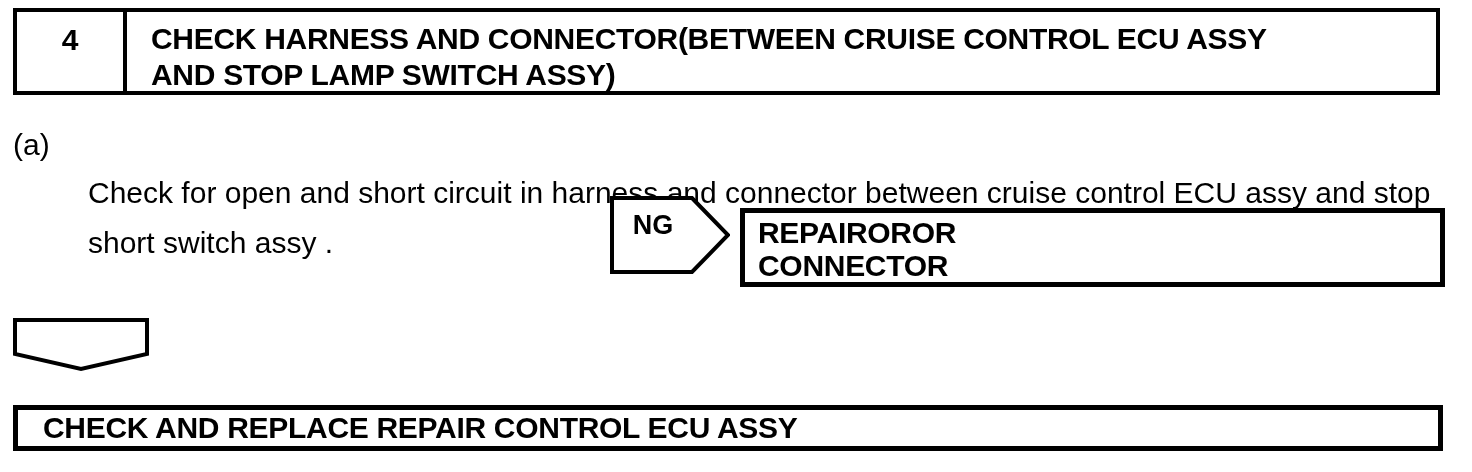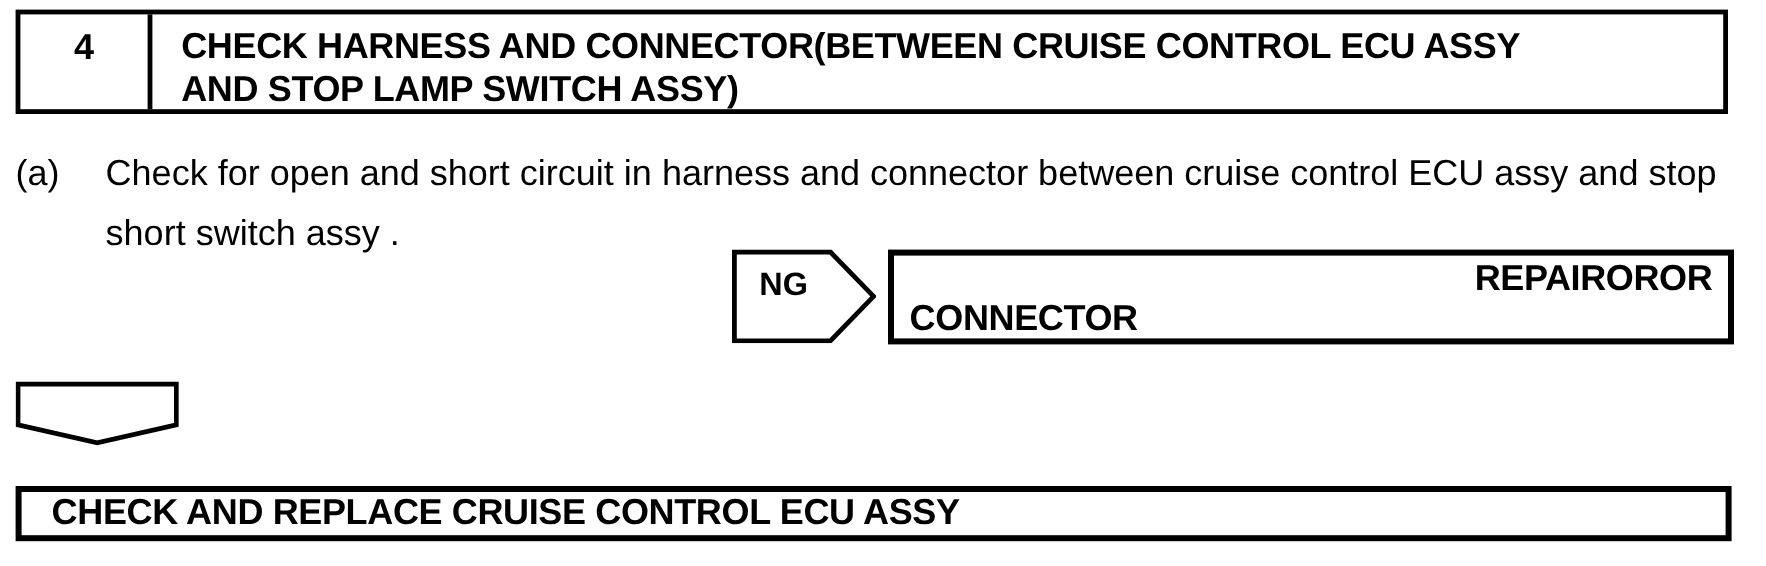--- a/index.html
+++ b/index.html
@@ -48,26 +48,26 @@
     left: 13px; top: 120px;
     width: 1455px;
     font-size: 30px;
     line-height: 50px;
     display: flex;
   }
   .item-label {
     width: 75px;
     flex: 0 0 auto;
   }
-  .proc-text { flex: 1 1 auto; }
+  .proc-text { flex: 1 1 auto; margin-top: 48px; }
 
   
   .ng-arrow {
     position: absolute;
-    left: 610px; top: 208px;
+    left: 610px; top: 196px;
     width: 120px; height: 78px;
   }
   .ng-arrow svg { display: block; }
   .ng-arrow .arrow-label {
     position: absolute;
     left: 0; top: 14px;
     width: 86px;
     text-align: center;
     font-size: 27px;
     font-weight: bold;
@@ -81,21 +81,21 @@
     border: 5px solid #000;
     padding: 3px 13px 0 13px;
     font-size: 30px;
     font-weight: bold;
     line-height: 33px;
     letter-spacing: -0.3px;
     background: #fff;
   }
   .justify-row {
     display: flex;
-    justify-content: flex-end;
+    justify-content: flex-start;
   }
 
   
   .ok-arrow {
     position: absolute;
     left: 13px; top: 318px;
     width: 136px; height: 54px;
   }
   .ok-arrow svg { display: block; }
   .ok-arrow .arrow-label {
@@ -160,16 +160,16 @@
     <div>CONNECTOR</div>
   </div>
 
   <div class="ok-arrow">
     <svg width="136" height="54" viewBox="0 0 136 54">
       <polygon points="2,2 134,2 134,36 68,51 2,36" fill="#ffffff" stroke="#000000" stroke-width="4"></polygon>
     </svg>
   </div>
 
   <div class="next-step-box">
-    <span>CHECK AND REPLACE CRUISE CONTROL ECU ASSY</span>
+    <span>CHECK AND REPLACE REPAIR CONTROL ECU ASSY</span>
   </div>
 
 </div>
 
 </body></html>

